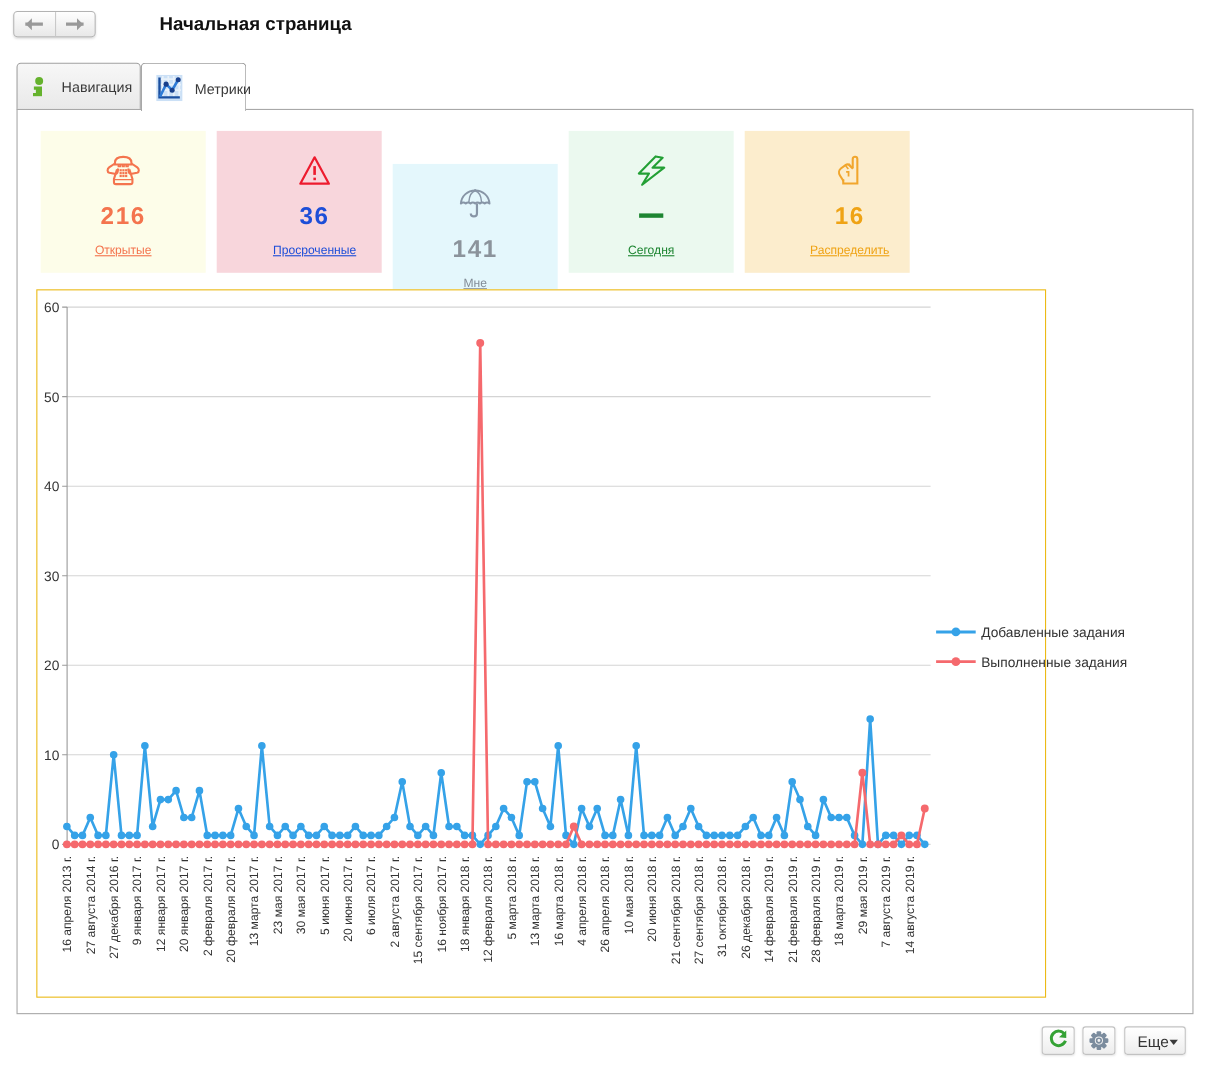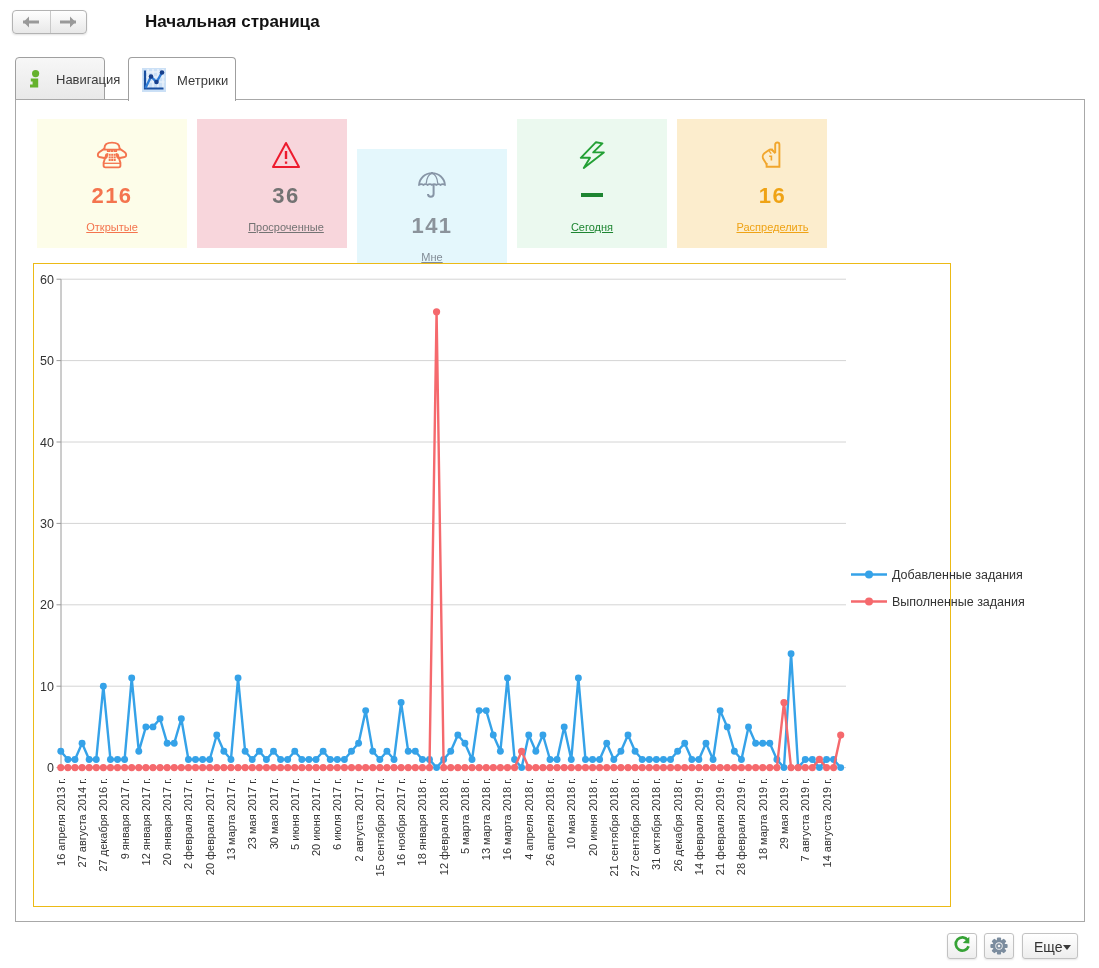--- a/index.html
+++ b/index.html
@@ -1,22 +1,22 @@
 <!DOCTYPE html>
 <html><head><meta charset="utf-8">
 <style>
 *{margin:0;padding:0;box-sizing:border-box;}
 html,body{width:1099px;height:968px;background:#fff;font-family:"Liberation Sans",sans-serif;overflow:hidden;}
 .abs{position:absolute;}
 #navgrp{left:12px;top:10px;width:75px;height:24px;border:1px solid #b3b3b3;border-radius:4px;background:linear-gradient(#fefefe,#e8e8e8);box-shadow:0 1px 2px rgba(0,0,0,0.12);}
 #navgrp .sep{position:absolute;left:37px;top:0;width:1px;height:22px;background:#c9c9c9;}
 #title{left:145px;top:12px;font-size:17px;font-weight:bold;color:#111;}
 .tab{top:57px;height:43px;border:1px solid #9f9f9f;border-radius:4px 4px 0 0;font-size:13px;color:#3a3a3a;}
-#tab1{left:15px;width:90px;background:linear-gradient(#f7f7f7,#e9e9e9);}
-#tab2{left:128px;width:108px;background:#fff;border-bottom:none;height:44px;z-index:3;}
+#tab1{left:15px;width:113px;background:linear-gradient(#f7f7f7,#e9e9e9);}
+#tab2{left:128px;width:96px;background:#fff;border-bottom:none;height:44px;z-index:3;}
 #panel{left:15px;top:99px;width:1070px;height:823px;border:1px solid #a8a8a8;background:#fff;}
 .card{position:absolute;top:19px;width:150px;height:129px;text-align:center;}
 .card .num{font-size:22px;font-weight:bold;margin-top:10px;letter-spacing:1.5px;}
 .card .lbl{font-size:11px;text-decoration:underline;margin-top:12px;}
 .card svg{margin-top:22px;}
 #chartbox{left:17px;top:163px;width:918px;height:644px;border:1px solid #ecba16;background:#fff;}
 .btn{position:absolute;top:933px;height:26px;border:1px solid #c2c2c2;border-radius:3px;background:linear-gradient(#ffffff,#ededed);box-shadow:0 1px 2px rgba(0,0,0,0.1);}
 </style></head>
 <body>
 <div class="abs" id="navgrp">
@@ -69,21 +69,21 @@
           <rect x="15.2" y="15.4" width="2" height="2"></rect>
           <rect x="17.7" y="15.4" width="2" height="2"></rect>
     <rect x="12.7" y="18" width="2" height="2"></rect>
           <rect x="15.2" y="18" width="2" height="2"></rect>
           <rect x="17.7" y="18" width="2" height="2"></rect>
    </g>
   </svg>
   <div class="num">216</div>
   <div class="lbl">Открытые</div>
  </div>
- <div class="card" style="left:181px;background:#f8d6dc;color:#737373;padding-left:28px;">
+ <div class="card" style="left:181px;background:#f8d6dc;color:#1d4ed8;padding-left:28px;">
   <svg width="30" height="28" viewBox="0 0 30 28">
    <path d="M15 2 L28 26 L2 26 Z" fill="none" stroke="#ed1b2e" stroke-width="2" stroke-linejoin="round"></path>
    <path d="M15 10 L15 18" stroke="#ed1b2e" stroke-width="2.4"></path>
    <rect x="13.9" y="20.5" width="2.3" height="2.3" fill="#ed1b2e"></rect>
   </svg>
   <div class="num">36</div>
   <div class="lbl">Просроченные</div>
  </div>
  <div class="card" style="left:341px;background:#e4f7fc;color:#8b939b;margin-top:30px;">
   <svg width="30" height="28" viewBox="0 0 30 28">

